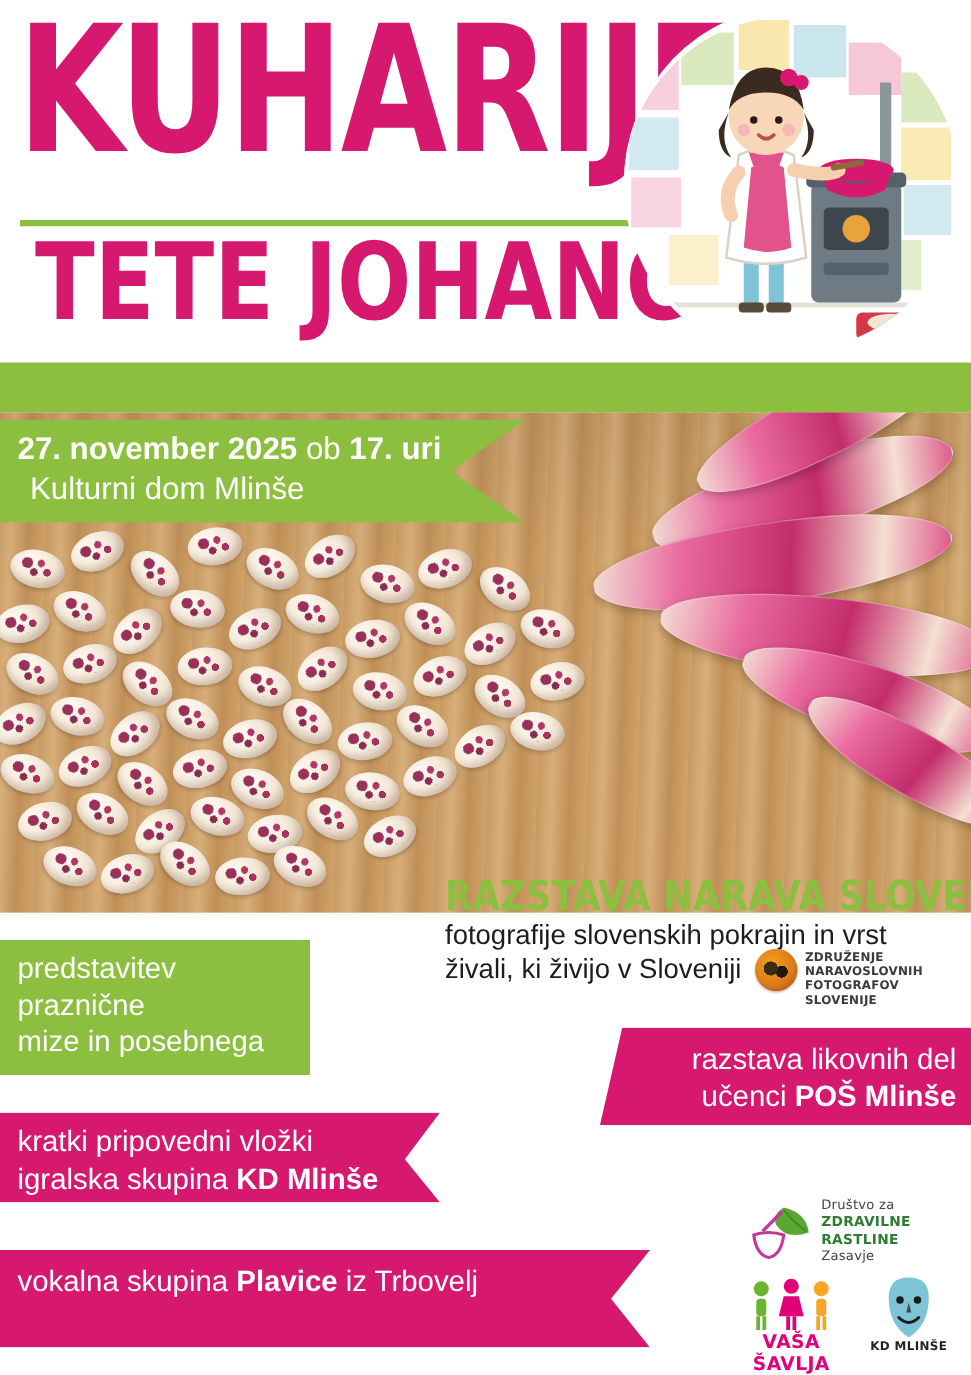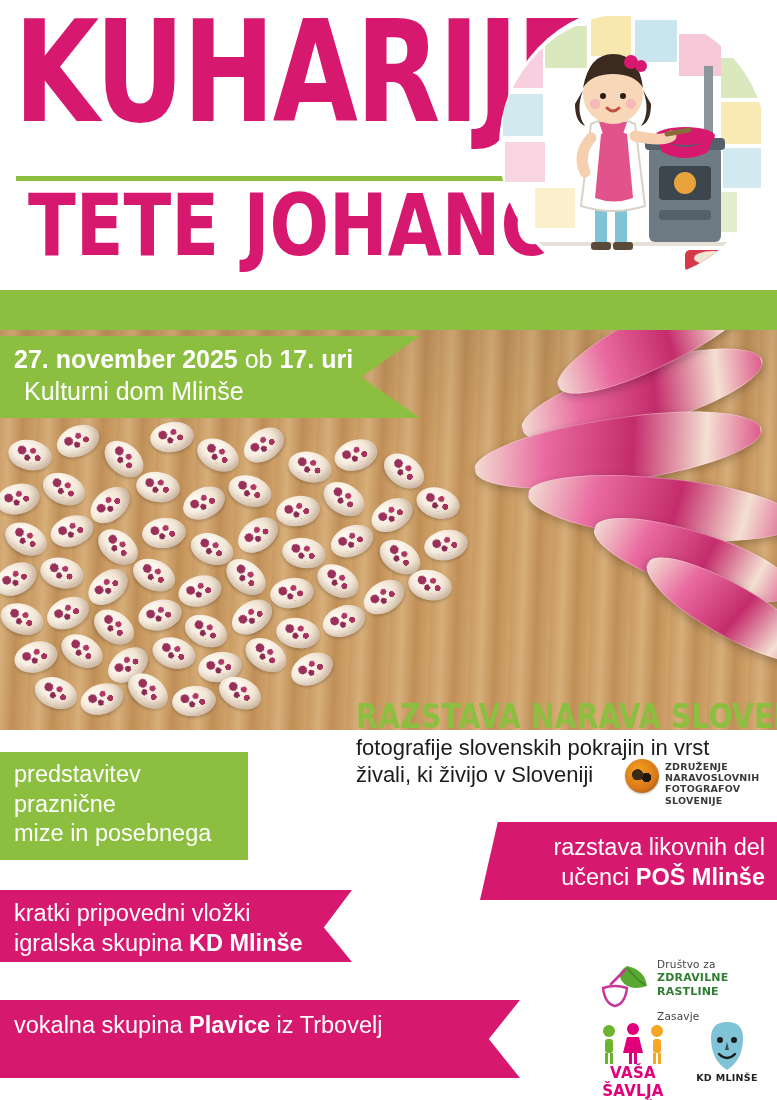--- a/index.html
+++ b/index.html
@@ -144,21 +144,21 @@
     color:#8cbf3f;
     transform: scaleY(1.16); transform-origin:left top;
     white-space:nowrap;
   }
   .razstava-desc {
     position:absolute; left:356px; top:735px;
     font-size:22px; line-height:1.22; color:#1c1c1c;
     width:420px;
   }
   .zdnfs-logo {
-    position:absolute; left:625px; top:759px; width:152px; height:36px;
+    position:absolute; left:604px; top:759px; width:152px; height:36px;
   }
   .zdnfs-circle {
     position:absolute; left:0; top:0; width:34px; height:34px; border-radius:50%;
     background: radial-gradient(circle at 40% 35%, #f4a11d 0%, #d9781a 60%, #8a4a12 100%);
     box-shadow:0 1px 2px rgba(0,0,0,0.25);
     overflow:hidden;
   }
   .zdnfs-circle::after{
     content:"";
     position:absolute; left:6px; top:9px; width:22px; height:17px;
@@ -230,21 +230,21 @@
   .dzr-leaf {
     position:absolute; left:6px; top:6px; width:54px; height:48px;
   }
   .dzr-text {
     position:absolute; left:66px; top:2px;
     font-family:"DejaVu Sans", sans-serif;
     font-size:11px; line-height:1.25; color:#2f7d32; font-weight:700;
     letter-spacing:0.2px;
   }
   .dzr-text .l1 { color:#444; font-weight:400; font-size:10.5px; }
-  .dzr-text .l4 { color:#444; font-weight:400; font-size:10.5px;margin-top:11px; }
+  .dzr-text .l4 { color:#444; font-weight:400; font-size:10.5px; }
   .logo-pos {
     position:absolute; left:4px; top:66px; width:92px; height:66px;
     text-align:center;
   }
   .pos-figs { position:absolute; left:8px; top:2px; width:76px; height:44px; }
   .pos-label {
     position:absolute; left:0; top:44px; width:92px;
     font-family:"DejaVu Sans", sans-serif; font-size:15px; font-weight:700; color:#e2007a;
     letter-spacing:0.3px;
   }

